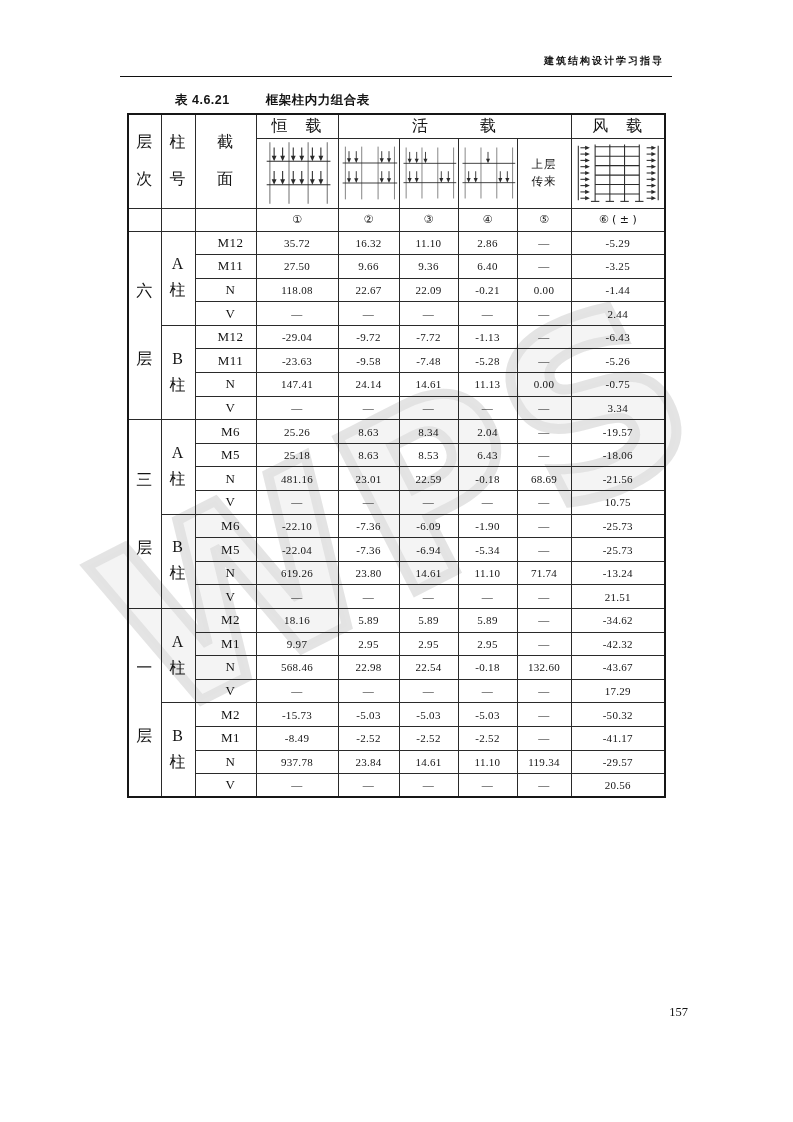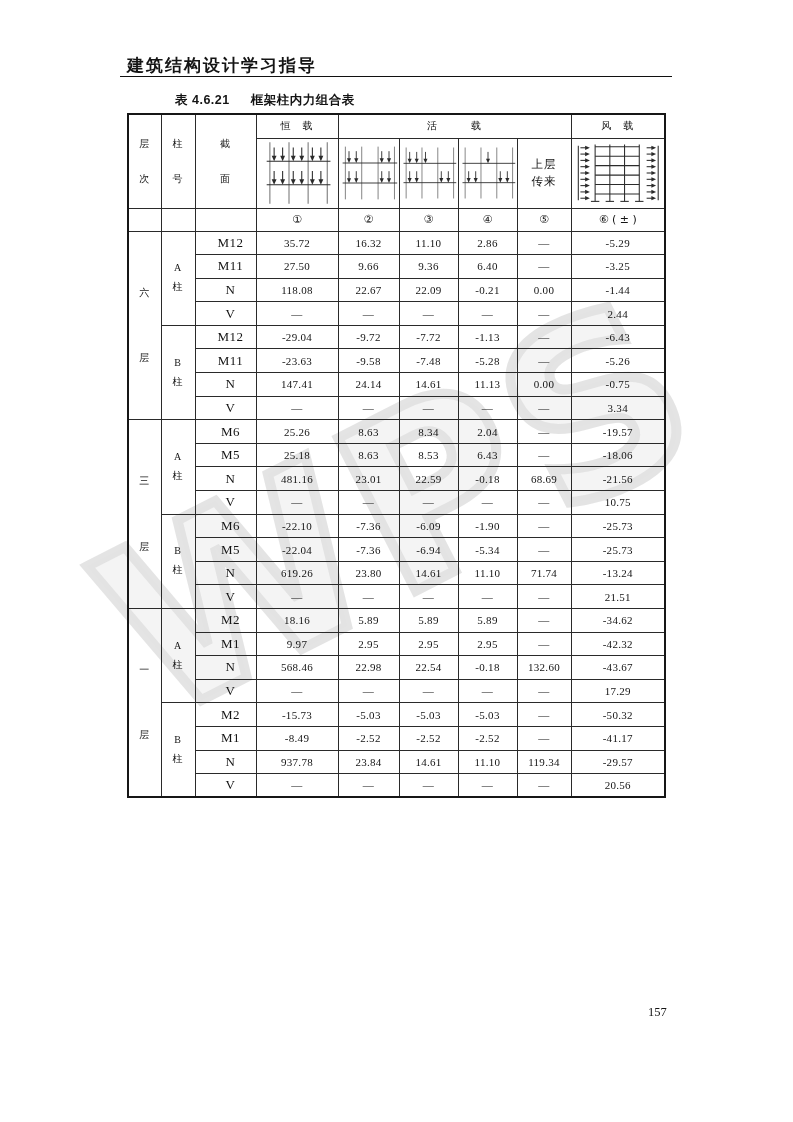--- a/index.html
+++ b/index.html
@@ -14,43 +14,43 @@
     text-align:center;font-family:"DejaVu Sans","Liberation Sans",sans-serif;
     font-weight:bold;font-size:235px;line-height:235px;letter-spacing:8px;
     transform:rotate(-27deg);
     color:rgba(231,231,231,0.45);
     -webkit-text-stroke:10px rgba(223,223,223,0.85);
     pointer-events:none;user-select:none;
   }
   .content{position:relative;z-index:1;}
   
   .doc-title{
-    position:absolute;left:127px;top:54px;width:537px;text-align:left;
+    position:absolute;left:127px;top:54px;width:537px;text-align:right;
     font-family:"Liberation Sans","DejaVu Sans",sans-serif;
-    font-weight:600;font-size:17px;letter-spacing:2px;
+    font-weight:600;font-size:10px;letter-spacing:2px;
   }
   .header-rule{
     position:absolute;left:120px;top:76px;width:552px;height:0;
     border-top:1.6px solid #101010;
   }
   .table-caption{
     position:absolute;left:175px;top:92px;
     font-family:"Liberation Sans","DejaVu Sans",sans-serif;
     font-weight:bold;font-size:12.5px;letter-spacing:0.5px;
   }
-  .table-caption .cap-label{margin-right:21px;}
+  .table-caption .cap-label{margin-right:36px;}
   
   .tbl-wrap{position:absolute;left:127px;top:113px;}
   table{border-collapse:collapse;table-layout:fixed;width:537px;border:2px solid #161616;}
   td,th{border:1px solid #2a2a2a;padding:0;margin:0;text-align:center;vertical-align:middle;font-weight:normal;}
   tr.h-label{height:24px;}
   tr.h-diag{height:70px;}
   tr.h-case{height:23px;}
   tbody tr{height:23.6px;}
-  .cn{font-size:10px;letter-spacing:1px;}
+  .cn{font-size:16px;letter-spacing:1px;}
   .vstack{display:flex;flex-direction:column;justify-content:space-evenly;align-items:center;}
   .vstack.h-head{height:90px;}
   .vstack.h-floor{height:183px;}
   .cstack{display:flex;flex-direction:column;align-items:center;justify-content:center;gap:7px;height:90px;}
   .case{font-family:"DejaVu Sans","Liberation Sans",sans-serif;font-size:11px;}
   .num{font-size:11px;letter-spacing:0.3px;white-space:nowrap;}
   .seclab{font-size:13px;letter-spacing:0.5px;padding-left:10px;}
   .transfer{font-size:11.5px;line-height:17px;letter-spacing:1px;}
   .diag{width:100%;height:68px;display:block;}
   svg .ln{stroke:#2b2b2b;stroke-width:1;fill:none;}
@@ -518,14 +518,14 @@
             <td class="num">—</td>
             <td class="num">—</td>
             <td class="num">—</td>
             <td class="num">—</td>
             <td class="num">20.56</td>
           </tr>
         </tbody>
     </table>
   </div>
 
-  <div style="position:absolute;left:648px;top:1005px;width:40px;text-align:left;font-size:12.5px;">157</div>
+  <div style="position:absolute;left:648px;top:1005px;width:40px;text-align:right;font-size:12.5px;">157</div>
 </div>
 
 </body></html>

